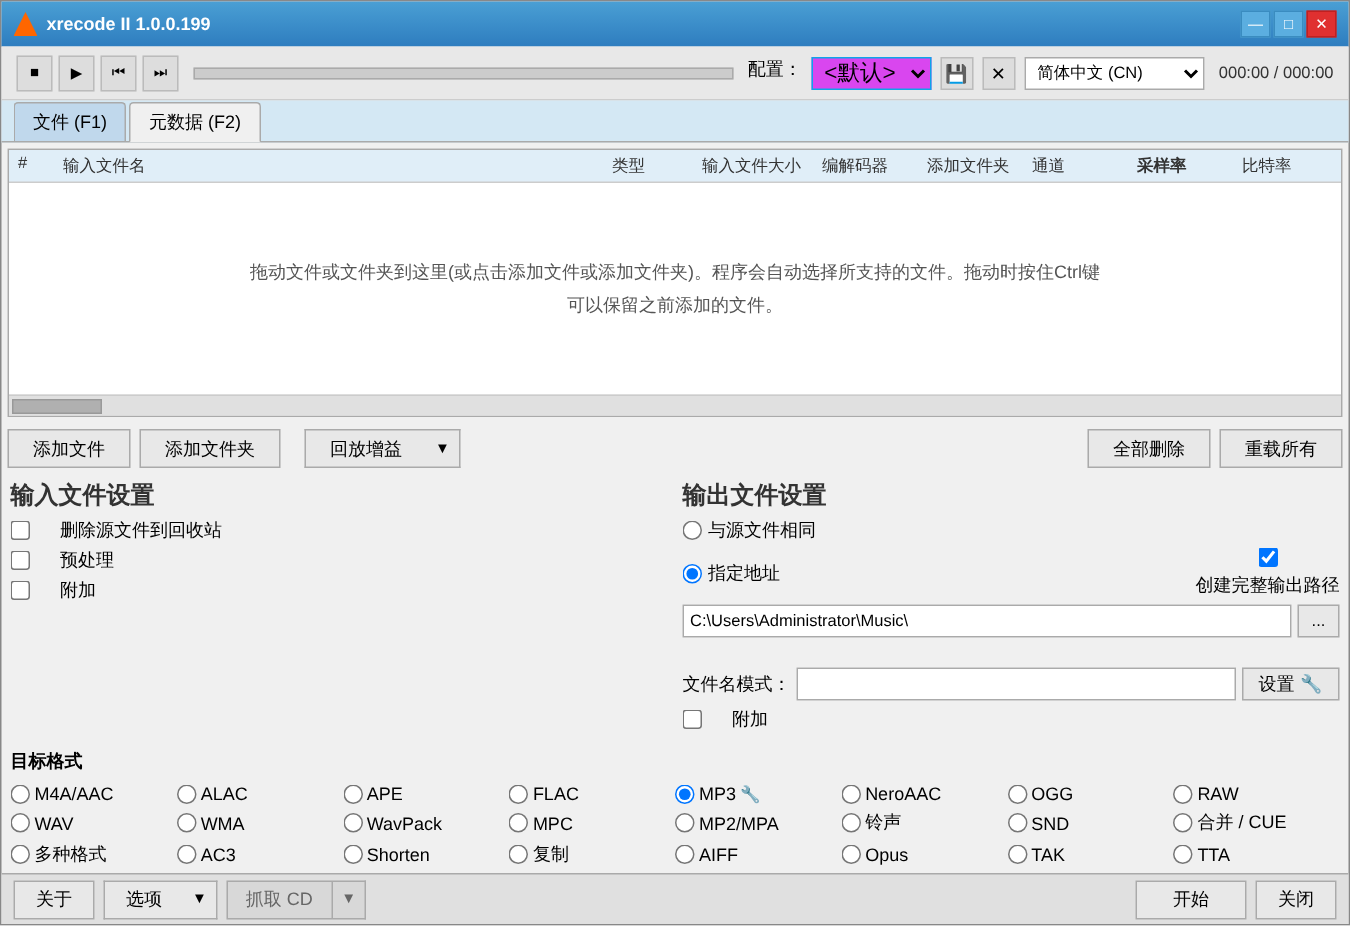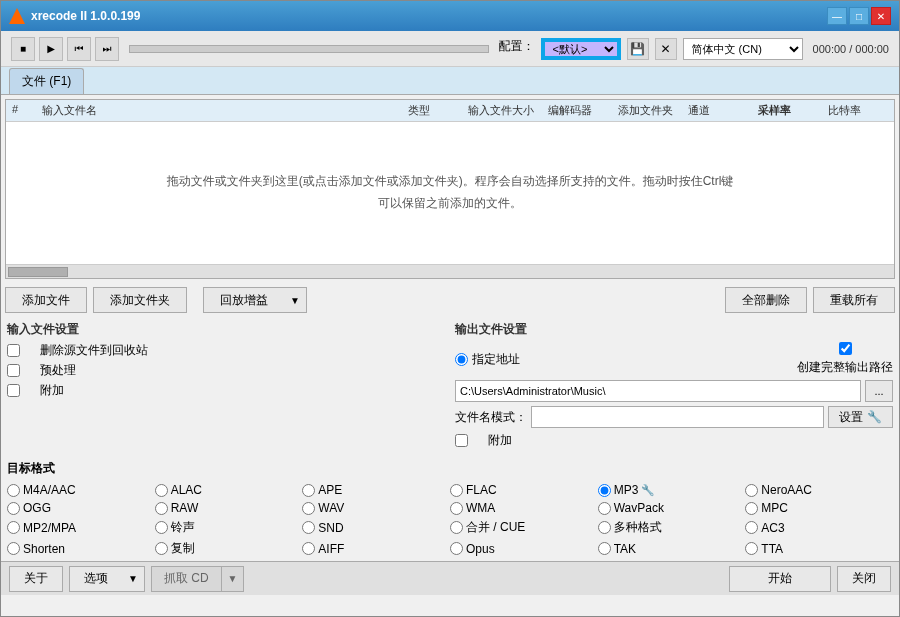--- a/index.html
+++ b/index.html
@@ -100,23 +100,23 @@
       display: flex;
       align-items: flex-start;
       gap: 6px;
       margin-left: auto;
     }
     .config-label {
       font-size: 12px;
     }
     .config-select {
       height: 22px;
-      font-size: 11px;
-      border: 4px solid #0ea5e9;
-      background: #c4b5fd;
+      font-size: 15px;
+      border: 1px solid #0ea5e9;
+      background: #d946ef;
       padding: 0 4px;
       width: 80px;
     }
     .lang-select {
       height: 22px;
       font-size: 11px;
       border: 1px solid #aaa;
       background: white;
       padding: 0 4px;
       width: 120px;
@@ -239,21 +239,21 @@
     .settings-area {
       display: flex;
       padding: 4px 6px;
       gap: 10px;
       flex-shrink: 0;
     }
     .settings-left, .settings-right {
       flex: 1;
     }
     .settings-group-title {
-      font-size: 12px;
+      font-size: 16px;
       font-weight: bold;
       margin-bottom: 4px;
       color: #333;
     }
     .checkbox-row {
       display: flex;
       align-items: center;
       gap: 20px;
       margin-bottom: 3px;
       font-size: 12px;
@@ -270,21 +270,21 @@
       font-size: 12px;
     }
     .radio-row input[type=radio] {
       width: 13px;
       height: 13px;
     }
     .path-row {
       display: flex;
       align-items: center;
       gap: 4px;
-      margin-bottom: 4px;
+      margin-bottom: 20px;
     }
     .path-input {
       flex: 1;
       height: 22px;
       border: 1px solid #aaa;
       padding: 0 4px;
       font-size: 11px;
     }
     .browse-btn {
       width: 28px;
@@ -336,21 +336,21 @@
       padding: 4px 6px;
       flex-shrink: 0;
     }
     .format-title {
       font-size: 12px;
       font-weight: bold;
       margin-bottom: 6px;
     }
     .format-grid {
       display: grid;
-      grid-template-columns: repeat(6, 1fr);
+      grid-template-columns: repeat(8, 1fr);
       gap: 4px 0;
     }
     .format-item {
       display: flex;
       align-items: center;
       gap: 3px;
       font-size: 12px;
     }
     .format-item input[type=radio] {
       width: 13px;
@@ -374,21 +374,21 @@
       height: 26px;
       padding: 0 14px;
       background: #e8e8e8;
       border: 1px solid #aaa;
       cursor: pointer;
       font-size: 12px;
       font-family: inherit;
     }
     .bottom-btn-primary {
       height: 26px;
-      padding: 0 38px;
+      padding: 0 24px;
       background: #e8e8e8;
       border: 1px solid #aaa;
       cursor: pointer;
       font-size: 12px;
       font-family: inherit;
       margin-left: auto;
     }
     .dropdown-btn {
       display: flex;
       align-items: center;
@@ -458,20 +458,23 @@
       <button class="save-icon-btn">💾</button>
       <button class="save-icon-btn">✕</button>
       <select class="lang-select"><option>简体中文 (CN)</option></select>
     </div>
     <span class="time-display">000:00 / 000:00</span>
   </div>
 
   <div class="tab-bar">
     <div class="tab">
       <span>文件 (F1)</span>
+    </div>
+    <div class="tab active">
+      <span>元数据 (F2)</span>
     </div>
   </div>
 
   <div class="table-area">
     <div class="table-header">
       <span class="col-hash">#</span>
       <span class="col-name">输入文件名</span>
       <span class="col-type">类型</span>
       <span class="col-size">输入文件大小</span>
       <span class="col-codec">编解码器</span>
@@ -513,20 +516,24 @@
         <label>预处理</label>
       </div>
       <div class="checkbox-row">
         <input type="checkbox" style="">
         <label>附加</label>
       </div>
     </div>
 
     <div class="settings-right">
       <div class="settings-group-title">输出文件设置</div>
+      <div class="radio-row">
+        <input type="radio" name="output_path" style="">
+        <label>与源文件相同</label>
+      </div>
       <div style="display:flex; align-items:center; justify-content:space-between;">
         <div class="radio-row">
           <input type="radio" name="output_path" checked="" style="">
           <label>指定地址</label>
         </div>
         <div class="create-path-checkbox">
           <input type="checkbox" checked="" style="">
           <label>创建完整输出路径</label>
         </div>
       </div>

